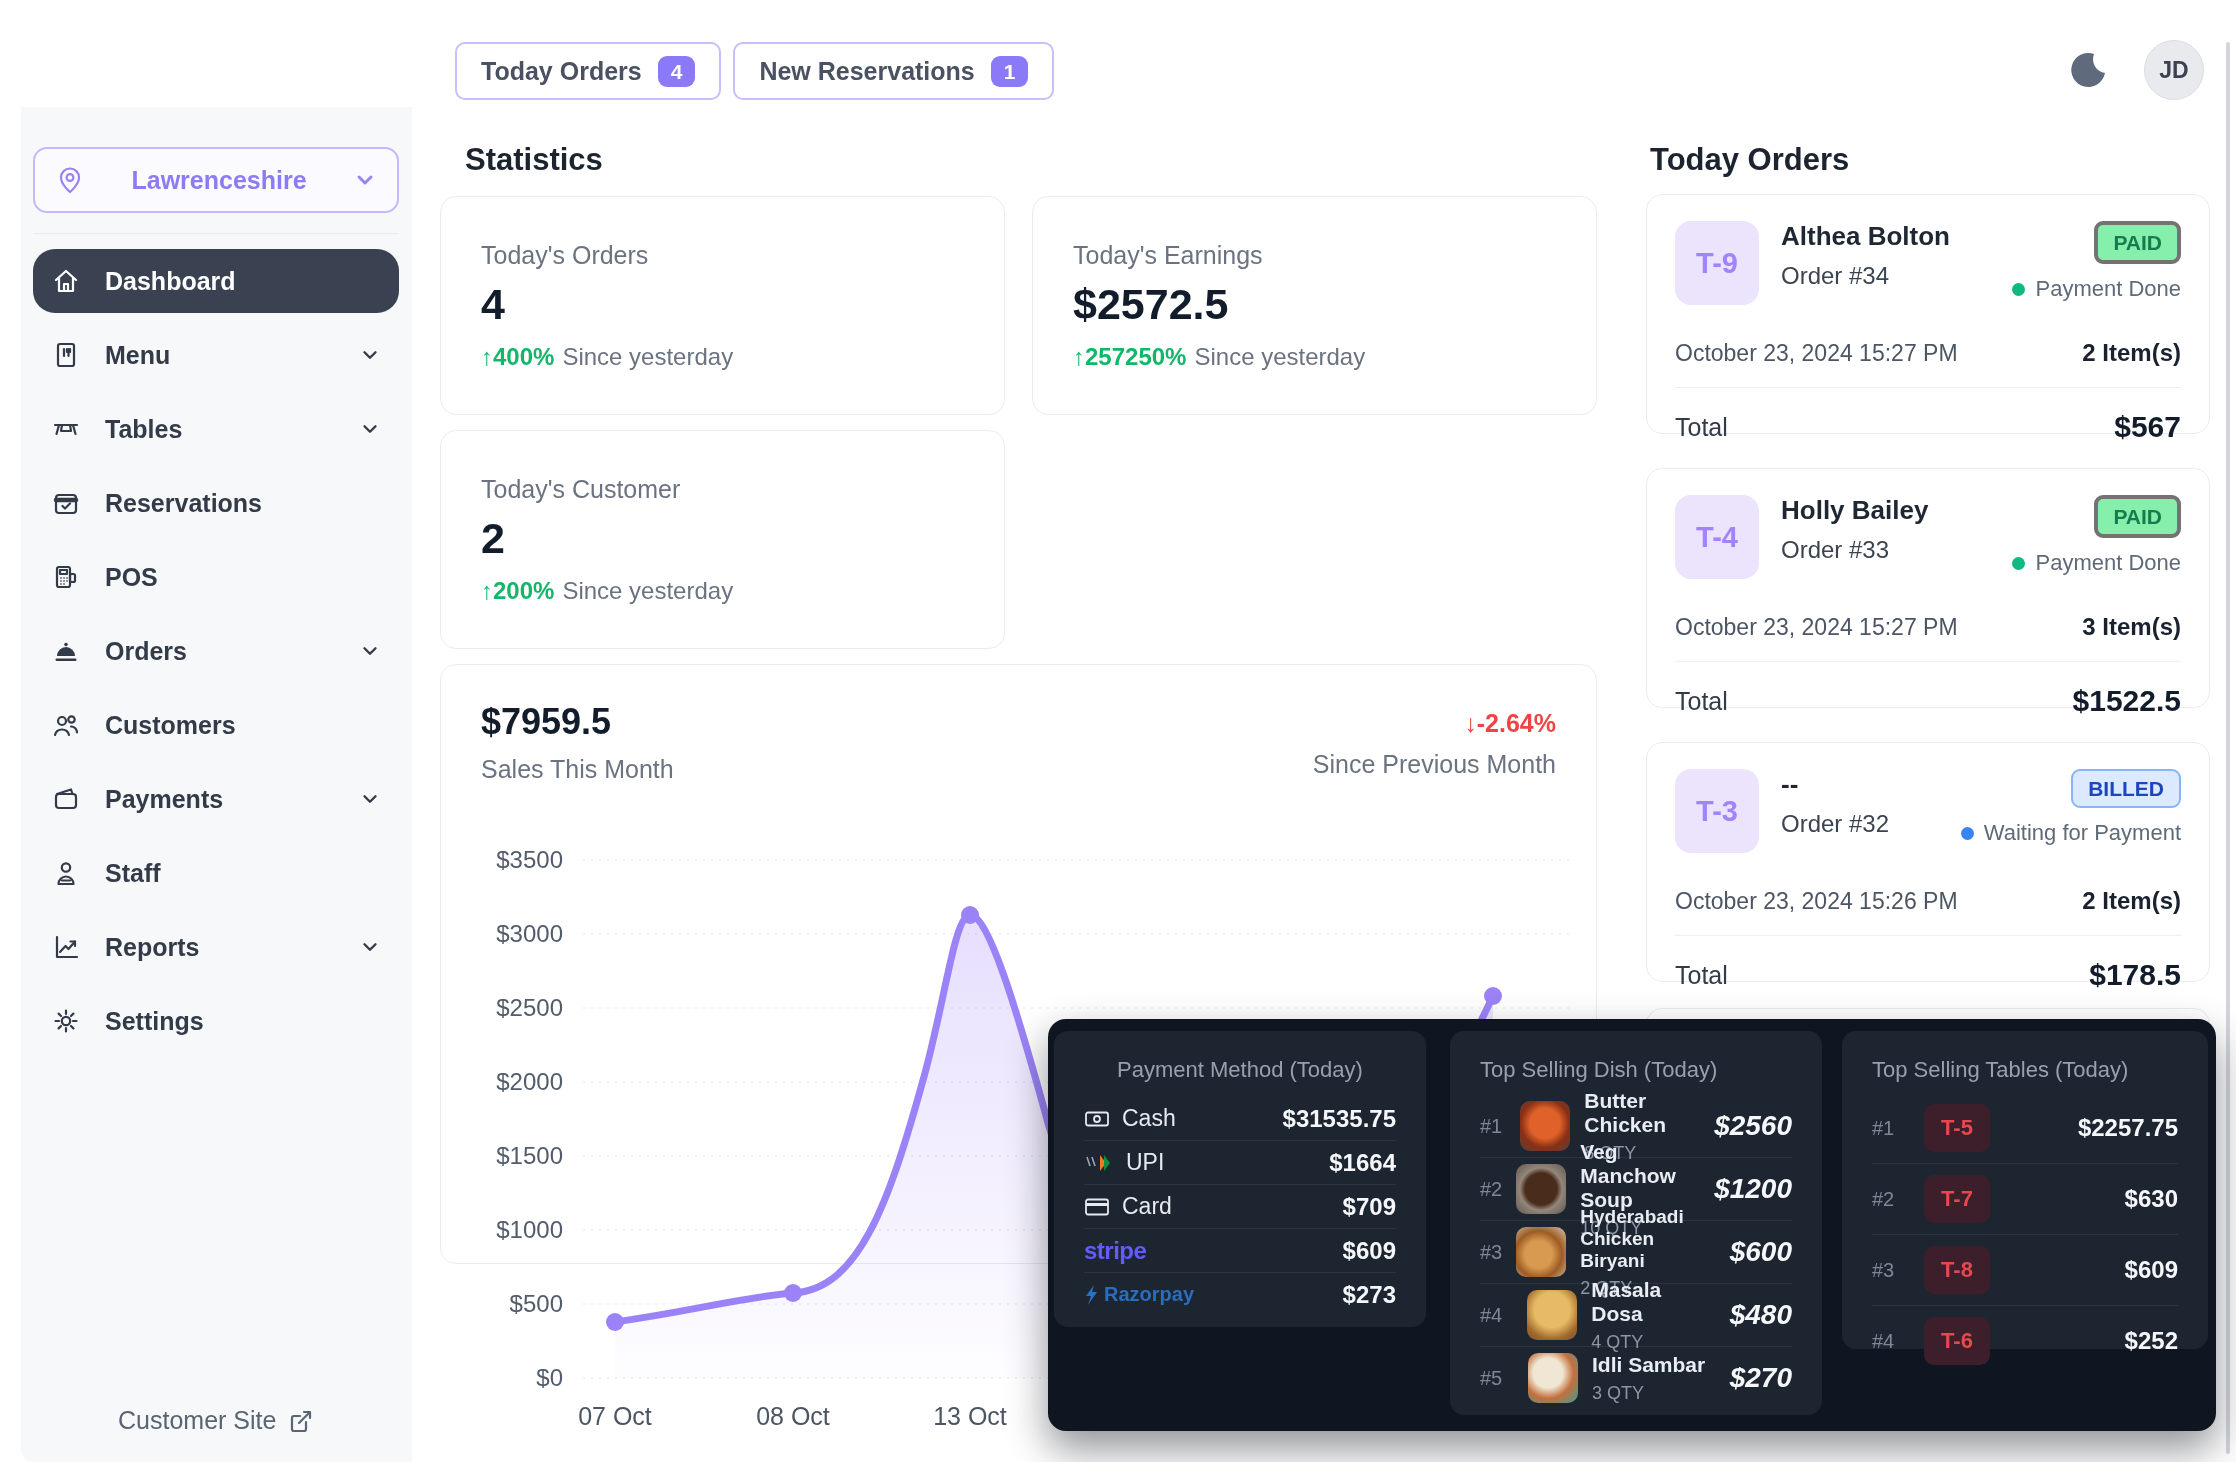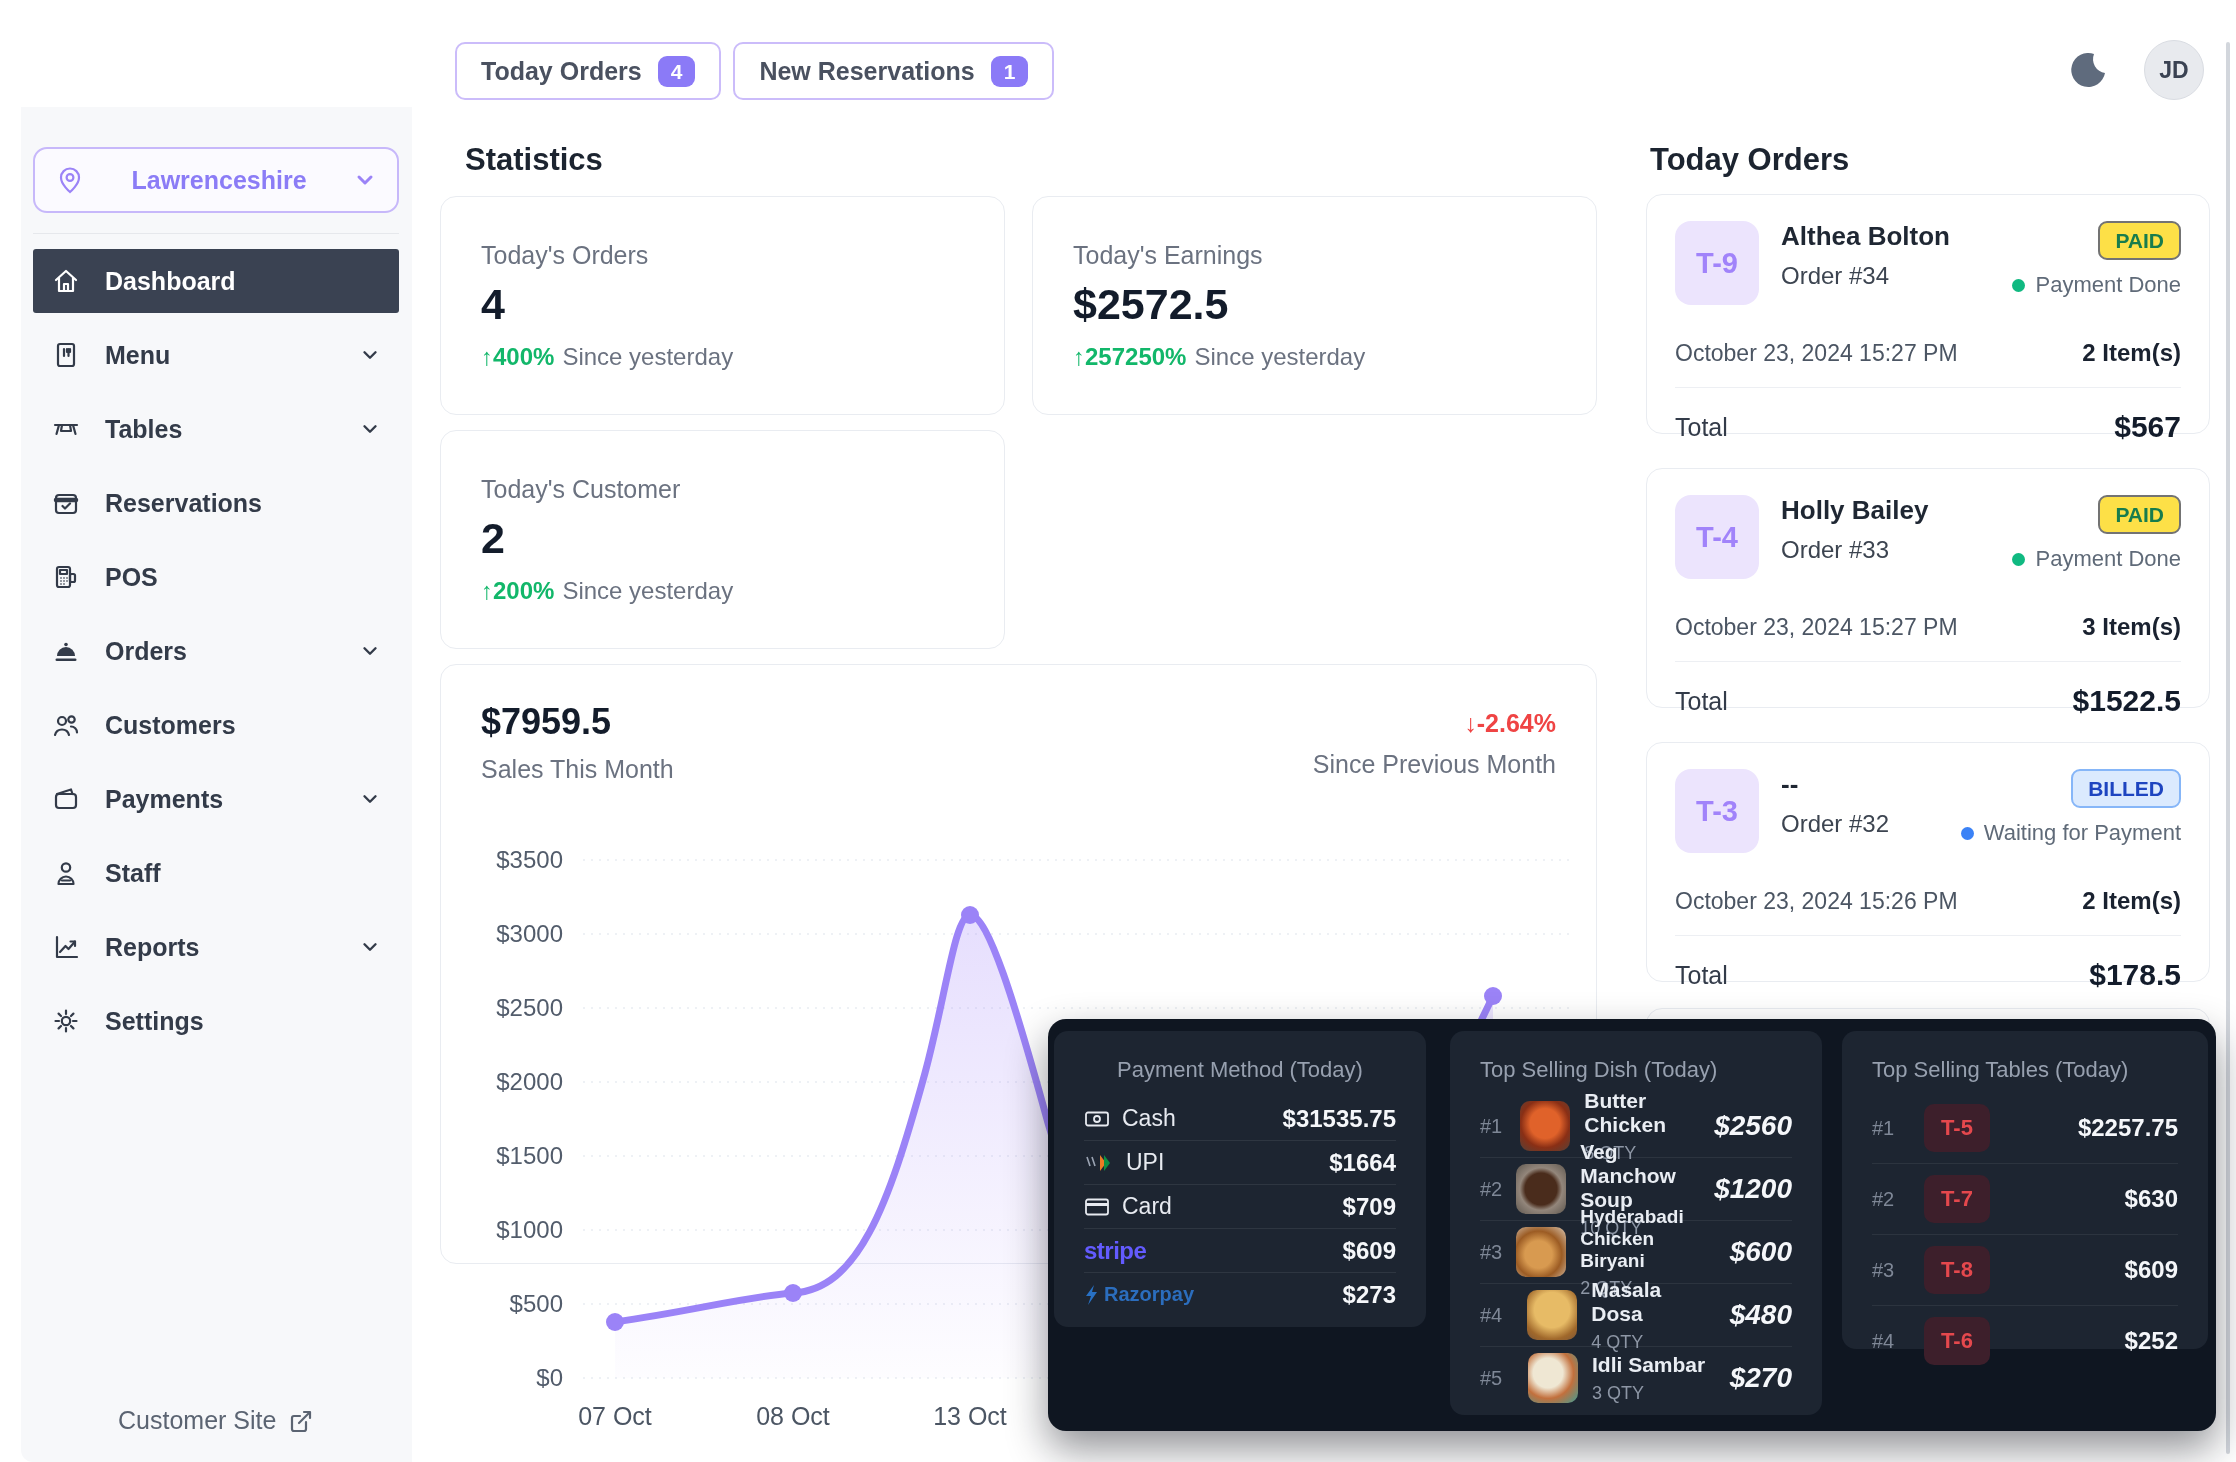--- a/index.html
+++ b/index.html
@@ -12,21 +12,21 @@
   .pill-btn{display:flex;align-items:center;gap:16px;height:58px;padding:0 24px;border:2px solid #cbbcfa;border-radius:10px;background:#fff;font-weight:700;font-size:25px;color:#4a5160;cursor:pointer;box-sizing:border-box;}
   .count-badge{background:#8b7af7;color:#fff;font-size:21px;font-weight:700;border-radius:9px;padding:5px 13px;line-height:1;}
   .avatar{width:58px;height:58px;border-radius:50%;background:#e8eaee;border:1px solid #d9dce2;display:flex;align-items:center;justify-content:center;font-weight:700;font-size:23px;color:#3a4252;}
 
   
   .sidebar-bg{left:21px;top:107px;width:391px;height:1355px;background:#f7f8fa;border-radius:0 0 0 12px;}
   .loc-box{left:33px;top:147px;width:366px;height:66px;border:2px solid #c7b8fa;border-radius:14px;background:#fbfaff;display:flex;align-items:center;padding:16px 20px;box-sizing:border-box;gap:14px;cursor:pointer;}
   .loc-box .loc-label{flex:1;text-align:center;color:#8b7cf6;font-weight:700;font-size:25px;}
   .side-divider{left:33px;top:233px;width:366px;height:1px;background:#e6e8ec;}
   .nav{left:33px;top:249px;width:366px;}
-  .nav-item{display:flex;align-items:center;height:64px;margin-bottom:10px;padding:0 18px;gap:24px;font-size:25px;font-weight:600;color:#333b49;border-radius:3px;cursor:pointer;box-sizing:border-box;}
+  .nav-item{display:flex;align-items:center;height:64px;margin-bottom:10px;padding:0 18px;gap:24px;font-size:25px;font-weight:600;color:#333b49;border-radius:22px;cursor:pointer;box-sizing:border-box;}
   .nav-item.active{background:#3a4252;color:#fff;font-weight:700;}
   .nav-item .spacer{flex:1;}
   .footer-link{left:118px;top:1406px;display:flex;align-items:center;gap:12px;color:#5b6472;font-size:25px;cursor:pointer;}
 
   
   .section-title{font-size:31px;font-weight:800;color:#1c2430;}
   .stat-grid{left:440px;top:196px;width:1157px;display:grid;grid-template-columns:565px 565px;grid-column-gap:27px;grid-row-gap:15px;}
   .stat-card{height:219px;padding:44px 40px;box-sizing:border-box;}
   .stat-label{font-size:25px;color:#6b7280;}
   .stat-value{font-size:43px;font-weight:800;color:#131c2b;margin-top:10px;}
@@ -42,21 +42,21 @@
   .chart-delta-note{font-size:25px;color:#6b7280;margin-top:12px;text-align:right;}
 
   
   .order-card{left:1646px;width:564px;height:240px;padding:26px 28px;box-sizing:border-box;cursor:pointer;}
   .oc-top{display:flex;align-items:flex-start;gap:22px;}
   .t-badge{width:84px;height:84px;border-radius:16px;background:#ece4fd;color:#a183fa;font-weight:700;font-size:29px;display:flex;align-items:center;justify-content:center;}
   .oc-name{font-size:26px;font-weight:700;color:#1f2733;}
   .oc-orderno{font-size:24px;color:#3c4450;margin-top:10px;}
   .oc-right{margin-left:auto;display:flex;flex-direction:column;align-items:flex-end;gap:12px;}
   .status-badge{font-size:21px;font-weight:700;border-radius:9px;padding:7px 15px;line-height:1;}
-  .status-paid{background:#fde047;border:2px solid #737373;color:#177c4d;}
+  .status-paid{background:#86efac;border:4px solid #737373;color:#177c4d;}
   .status-billed{background:#dbeafe;border:2px solid #86b6f8;color:#1e45c0;}
   .status-note{display:flex;align-items:center;gap:10px;font-size:22px;color:#5f6a78;}
   .dot{width:13px;height:13px;border-radius:50%;}
   .dot-green{background:#10b981;}
   .dot-blue{background:#3b82f6;}
   .oc-mid{display:flex;justify-content:space-between;align-items:center;margin-top:34px;}
   .oc-date{font-size:23px;color:#4b5563;}
   .oc-items{font-size:24px;font-weight:700;color:#1a2230;}
   .oc-divider{height:1px;background:#edeff3;margin:20px 0 0 0;}
   .oc-total-row{display:flex;justify-content:space-between;align-items:center;margin-top:22px;}

